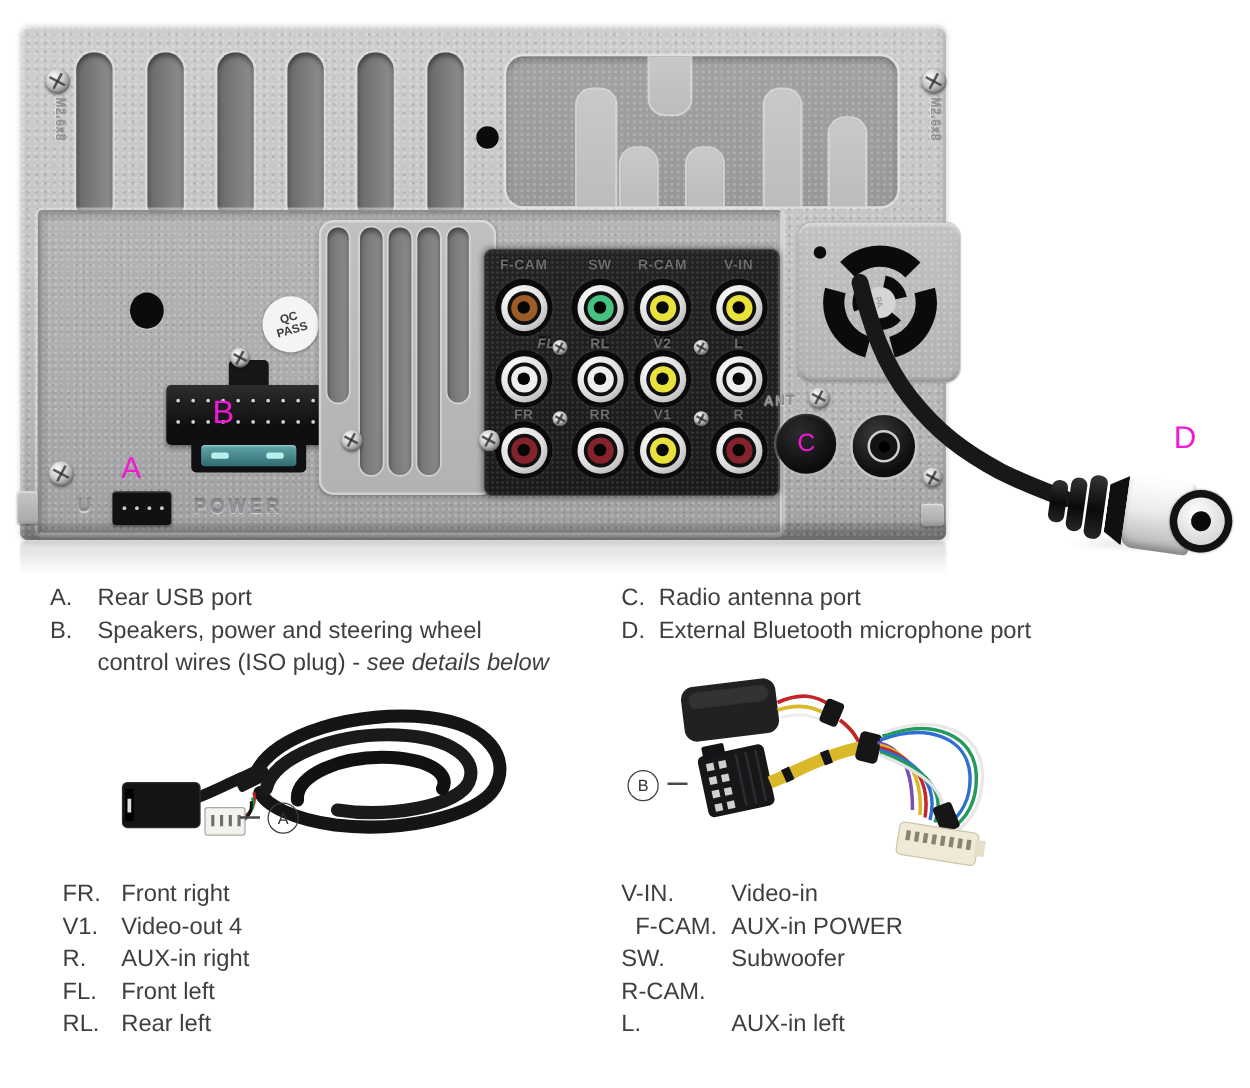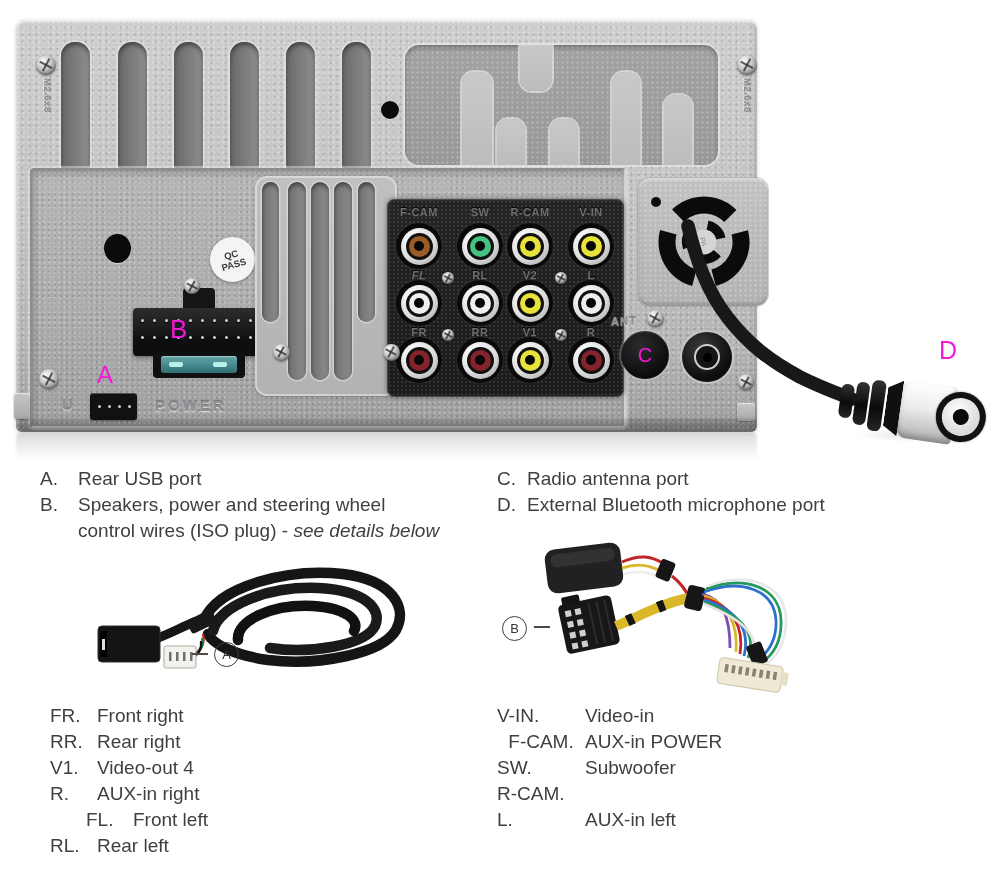--- a/index.html
+++ b/index.html
@@ -227,21 +227,21 @@
             <div class="rca-label" style="left: 203px; top: 6px;">V-IN</div>
             <div class="jack" style="left: 203px; top: 46px;">
               <div class="j-silver">
                 <div class="j-black">
                   <div class="j-color" style="background: rgb(233, 226, 59);">
                     <div class="j-hole"></div>
                   </div>
                 </div>
               </div>
             </div>
-            <div class="rca-label" style="left: 31px; top: 69px; font-style: italic;">FL</div>
+            <div class="rca-label" style="left: 49px; top: 69px; font-style: italic;">FL</div>
             <div class="jack" style="left: 31px; top: 103px;">
               <div class="j-silver">
                 <div class="j-black">
                   <div class="j-color" style="background: rgb(239, 239, 239);">
                     <div class="j-hole"></div>
                   </div>
                 </div>
               </div>
             </div>
             <div class="rca-label" style="left: 92px; top: 69px;">RL</div>
@@ -489,33 +489,29 @@
     <span>B</span>
   </div>
   <div class="dash" style="left:534px;top:626px;"></div>
 
   <div class="legend" id="list-left" style="left:50px;top:703px;">
       <div class="crow">
         <span class="lkey" style="width: 47px;">FR.</span>
         <span>Front right</span>
       </div>
       <div class="crow">
-        <span class="lkey" style="width: 47px;">RR.</span>
-        <span>Rear right</span>
-      </div>
-      <div class="crow">
         <span class="lkey" style="width: 47px;">V1.</span>
         <span>Video-out 4</span>
       </div>
       <div class="crow">
         <span class="lkey" style="width: 47px;">R.</span>
         <span>AUX-in right</span>
       </div>
       <div class="crow">
-        <span class="lkey" style="width: 47px; margin-left: 36px;">FL.</span>
+        <span class="lkey" style="width: 47px;">FL.</span>
         <span>Front left</span>
       </div>
       <div class="crow">
         <span class="lkey" style="width: 47px;">RL.</span>
         <span>Rear left</span>
       </div>
     </div>
   <div class="legend" id="list-right" style="left:497px;top:703px;">
       <div class="crow">
         <span class="lkey" style="width: 88px;">V-IN.</span>

